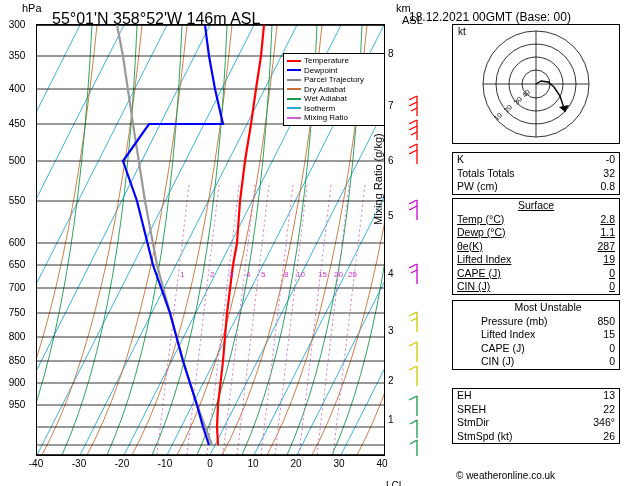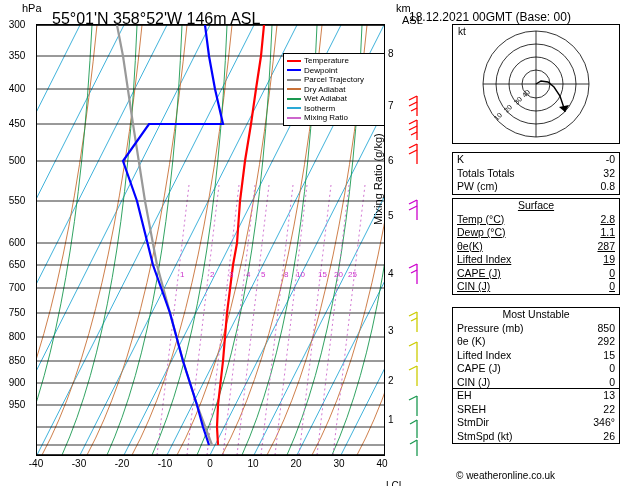--- a/index.html
+++ b/index.html
@@ -33,21 +33,21 @@
   #barbs{left:404px;top:24px;width:26px;height:432px;}
   
   #hodo{left:452px;top:24px;width:168px;height:120px;border:1px solid #000;box-sizing:border-box;background:#fff;}
   #kt-label{left:458px;top:26px;font-size:10px;}
   
   .tbl{left:452px;width:168px;border:1px solid #000;box-sizing:border-box;background:#fff;font-size:10.5px;}
   .tbl .r{display:flex;justify-content:space-between;padding:0 4px;height:13.5px;line-height:13.5px;}
   .tbl .hd{text-align:center;display:block;height:13.5px;line-height:13.5px;}
   #tbl-top{top:152px;}
   #tbl-surface{top:198px;text-decoration:underline;}
-  #tbl-mu{top:307px;}
+  #tbl-mu{top:300px;padding-left:24px;}
   #tbl-hodo{top:388px;}
   
   #footer{left:456px;top:470px;font-size:10px;}
 </style>
 </head>
 <body>
 
 <div class="root">
 
   <div class="abs" id="hpa-label">hPa</div>
@@ -345,24 +345,20 @@
     </div>
   </div>
 
   <div class="abs tbl" id="tbl-mu">
     <div class="hd">Most Unstable</div>
     <div class="r">
       <span>Pressure (mb)</span>
       <span>850</span>
     </div>
     <div class="r">
-      <span>θe (K)</span>
-      <span>292</span>
-    </div>
-    <div class="r">
       <span>Lifted Index</span>
       <span>15</span>
     </div>
     <div class="r">
       <span>CAPE (J)</span>
       <span>0</span>
     </div>
     <div class="r">
       <span>CIN (J)</span>
       <span>0</span>

